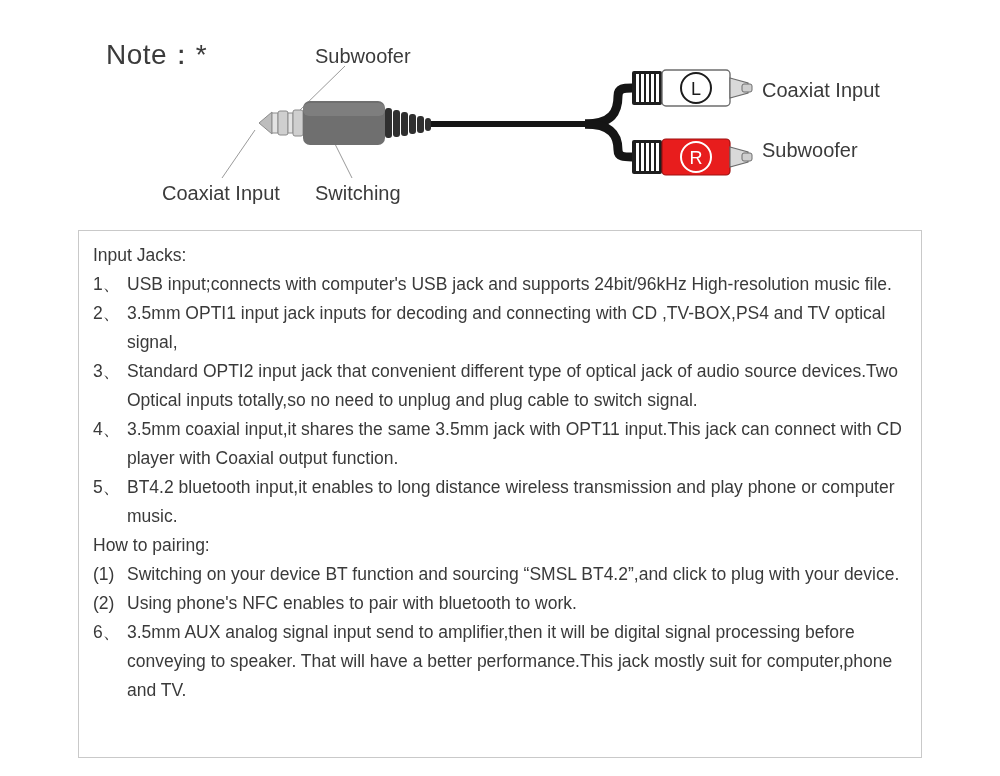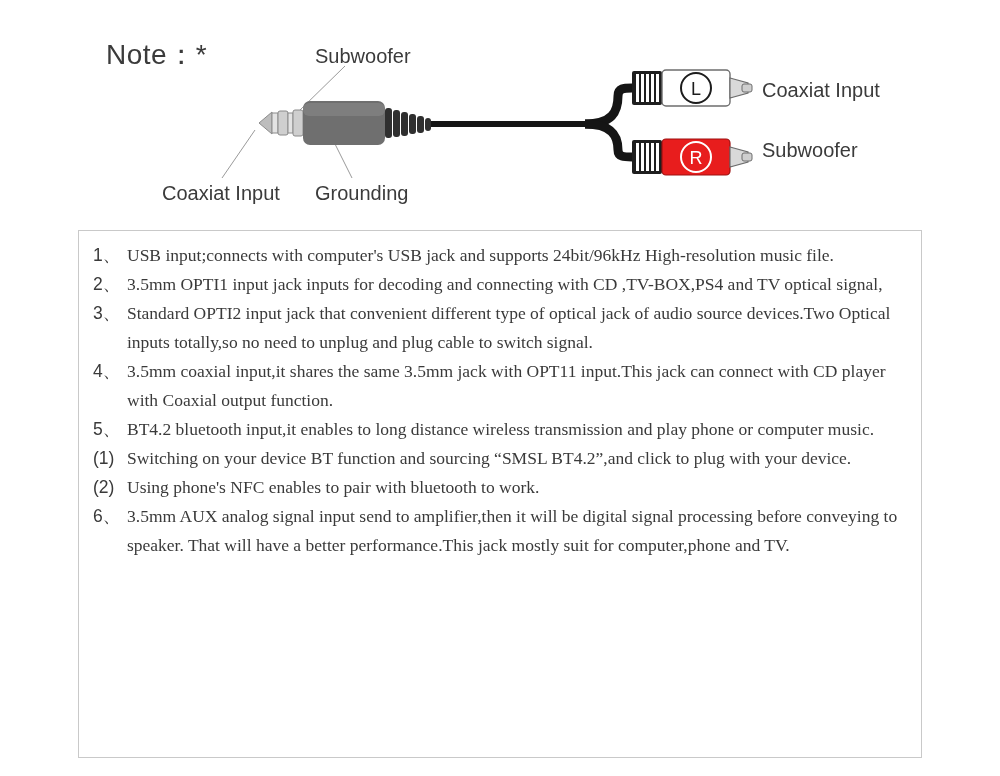--- a/index.html
+++ b/index.html
@@ -83,35 +83,34 @@
   .marker {
     flex: 0 0 auto;
     width: 34px;
     white-space: nowrap;
   }
   .marker.paren {
     width: 34px;
   }
   .body-text {
     flex: 1 1 auto;
-    font-family: Liberation Serif, serif;
   }
 </style>
 </head>
 <body>
 
 <div class="page">
 
   <div class="diagram">
 
     <div class="note-label">Note：*</div>
 
     <div class="lbl lbl-subwoofer-top">Subwoofer</div>
     <div class="lbl lbl-coaxial-bottom">Coaxiat Input</div>
-    <div class="lbl lbl-grounding">Grounding</div>
+    <div class="lbl lbl-grounding">Switching</div>
     <div class="lbl lbl-coaxial-input-right">Coaxiat Input</div>
     <div class="lbl lbl-subwoofer-right">Subwoofer</div>
 
     <div class="svg-wrap">
       <svg width="1000" height="220" viewBox="0 0 1000 220" xmlns="http://www.w3.org/2000/svg">
 
         <g stroke="#9a9a9a" stroke-width="1" fill="none">
           <line x1="345" y1="66" x2="300" y2="110"></line>
           <line x1="255" y1="130" x2="222" y2="178"></line>
           <line x1="333" y1="140" x2="352" y2="178"></line>
@@ -174,20 +173,21 @@
           <path d="M730 147 L748 152 L748 162 L730 167 Z" fill="#d9d9d9" stroke="#6d6d6d" stroke-width="1.2"></path>
           <rect x="742" y="153" width="10" height="8" rx="2" fill="#cfcfcf" stroke="#6d6d6d" stroke-width="1"></rect>
         </g>
 
       </svg>
     </div>
   </div>
 
   <div class="panel">
 
+    <div class="panel-line plain">Input Jacks:</div>
 
     <div class="panel-line">
       <span class="marker">1、</span>
       <span class="body-text">USB input;connects with computer's USB jack and supports 24bit/96kHz High-resolution music file.</span>
     </div>
 
     <div class="panel-line">
       <span class="marker">2、</span>
       <span class="body-text">3.5mm OPTI1 input jack inputs for decoding and connecting with CD ,TV-BOX,PS4 and TV optical signal,</span>
     </div>
@@ -200,20 +200,21 @@
     <div class="panel-line">
       <span class="marker">4、</span>
       <span class="body-text">3.5mm coaxial input,it shares the same 3.5mm jack with OPT11 input.This jack can connect with CD player with Coaxial output function.</span>
     </div>
 
     <div class="panel-line">
       <span class="marker">5、</span>
       <span class="body-text">BT4.2 bluetooth input,it enables to long distance wireless transmission and play phone or computer music.</span>
     </div>
 
+    <div class="panel-line plain">How to pairing:</div>
 
     <div class="panel-line">
       <span class="marker paren">(1)</span>
       <span class="body-text">Switching on your device BT function and sourcing “SMSL BT4.2”,and click to plug with  your device.</span>
     </div>
 
     <div class="panel-line">
       <span class="marker paren">(2)</span>
       <span class="body-text">Using phone's NFC enables to pair with bluetooth to work.</span>
     </div>

